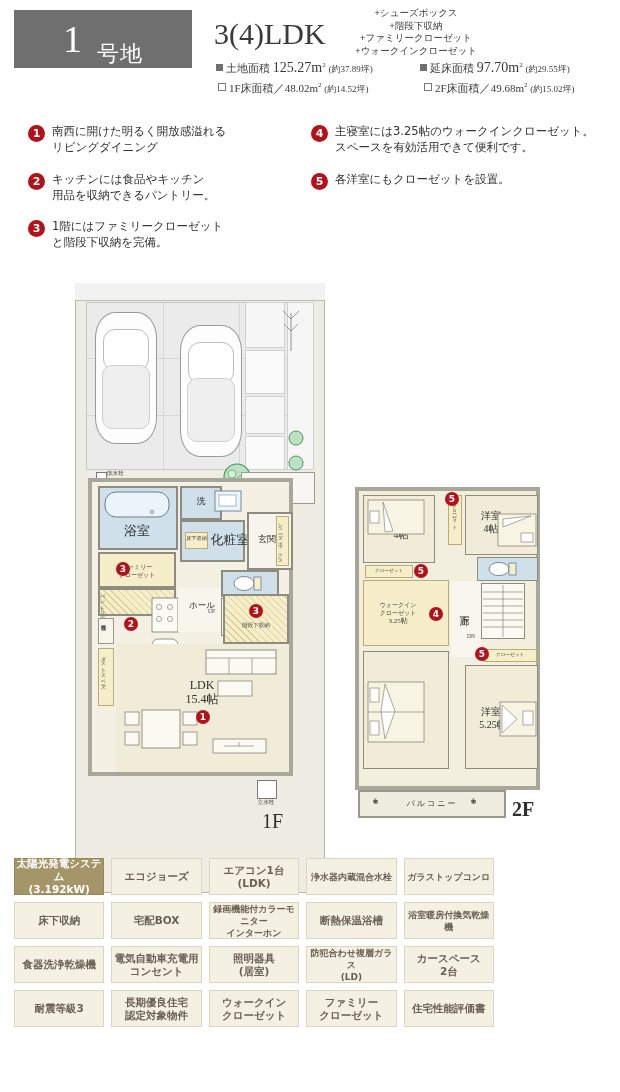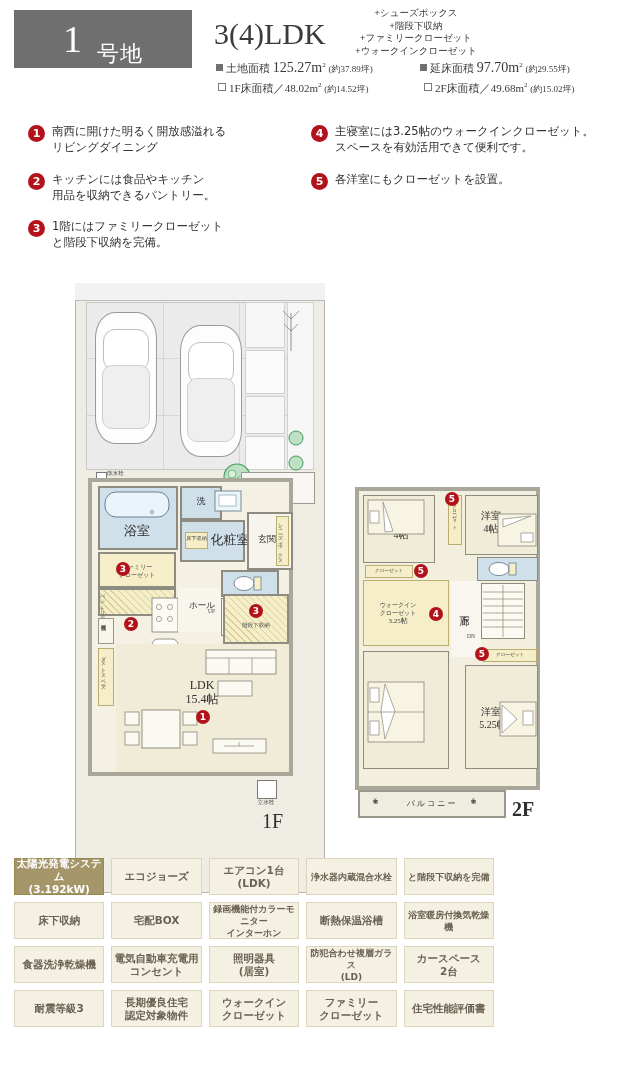--- a/index.html
+++ b/index.html
@@ -456,21 +456,21 @@
 </div>
 
 <div class="spec">
   <div class="spec-row">
     <div class="cell hl">太陽光発電システム
 (3.192kW)</div>
     <div class="cell">エコジョーズ</div>
     <div class="cell">エアコン1台
 (LDK)</div>
     <div class="cell sm">浄水器内蔵混合水栓</div>
-    <div class="cell sm">と階段下収納を完備</div>
+    <div class="cell sm">ガラストップコンロ</div>
   </div>
   <div class="spec-row">
     <div class="cell">床下収納</div>
     <div class="cell">宅配BOX</div>
     <div class="cell sm">録画機能付カラーモニター
 インターホン</div>
     <div class="cell">断熱保温浴槽</div>
     <div class="cell sm">浴室暖房付換気乾燥機</div>
   </div>
   <div class="spec-row">

